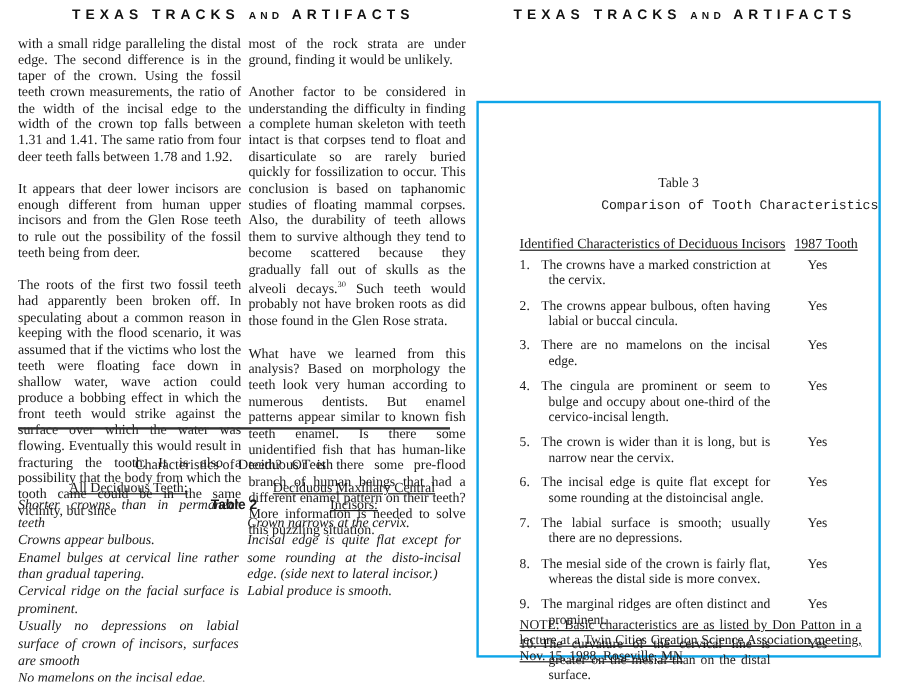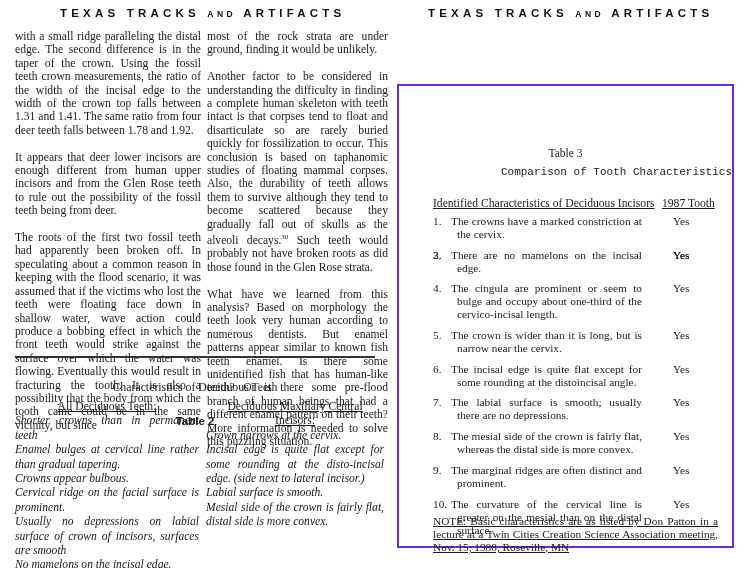--- a/index.html
+++ b/index.html
@@ -36,21 +36,21 @@
     font-size: 11.8px; line-height: 14px;
   }
   .t2col { position: absolute; top: 400px; font-size: 11.6px; line-height: 14.4px; }
   .t2col .head { text-align: center; text-decoration: underline; }
   .t2col .item { text-align: justify; font-style: italic; }
   #t2-left { left: 15px; width: 184px; }
   #t2-right { left: 206px; width: 178px; }
 
   #table3-box {
     position: absolute; left: 397px; top: 84px; width: 333px; height: 460px;
-    border: 2px solid #6d28d9; box-sizing: content-box;
+    border: 2px solid #0ea5e9; box-sizing: content-box;
   }
   #t3-title {
     position: absolute; left: 0; width: 100%; top: 61px; text-align: center; font-size: 11.5px;
   }
   #t3-subtitle {
     position: absolute; left: 0; width: 100%; top: 80px; text-align: right;
     font-family: Liberation Mono, monospace; font-size: 11px;
   }
   #t3-col1-head {
     position: absolute; left: 34px; top: 111px; font-size: 11.6px; text-decoration: underline; white-space: nowrap;
@@ -86,49 +86,49 @@
   <p>What have we learned from this analysis? Based on morphology the teeth look very human according to numerous dentists. But enamel patterns appear similar to known fish teeth enamel.  Is there some unidentified fish that has human-like teeth? Or is there some pre-flood branch of human beings that had a different enamel pattern on their teeth?  More information is needed to solve this puzzling situation.</p>
 </div>
 
 <div id="rule-table2"></div>
 <div id="table2-title">Table 2</div>
 <div id="table2-subtitle">Characteristics of Deciduous Teeth</div>
 
 <div id="t2-left" class="t2col">
   <div class="head">All Deciduous Teeth:</div>
   <div class="item">Shorter crowns than in permanent teeth</div>
+  <div class="item">Crowns appear bulbous.</div>
   <div class="item">Enamel bulges at cervical line rather than gradual tapering.</div>
-  <div class="item">Crowns appear bulbous.</div>
   <div class="item">Cervical ridge on the facial surface is prominent.</div>
   <div class="item">Usually no depressions on labial surface of crown of incisors, surfaces are smooth</div>
   <div class="item">No mamelons on the incisal edge.</div>
   <div class="item">Cingulums are prominent (bulge) and occupy about 1/3 of crown length.</div>
 </div>
 
 <div id="t2-right" class="t2col">
   <div class="head">Deciduous Maxillary Central Incisors:</div>
   <div class="item">Crown narrows at the cervix.</div>
   <div class="item">Incisal edge is quite flat except for some rounding at the disto-incisal edge. (side next to lateral incisor.)</div>
-  <div class="item">Labial surface is smooth.</div>
-  <div class="item">Mesial side of the crown is fairly flat, distal side is more convex.</div>
+  <div class="item">Labial produce is smooth.</div>
 </div>
 
 <div id="table3-box">
   <div id="t3-title">Table 3</div>
   <div id="t3-subtitle">Comparison of Tooth Characteristics</div>
   <div id="t3-col1-head">Identified Characteristics of Deciduous Incisors</div>
   <div id="t3-col2-head">1987 Tooth</div>
   <div id="t3-rows">
       <div class="t3-row">
         <span class="num">1.</span>
         <span class="txt">The crowns have a marked constriction at the cervix.</span>
         <span class="ans">Yes</span>
       </div>
       <div class="t3-row">
         <span class="num">2.</span>
+        <span class="txt">The crowns appear bulbous, often having labial or buccal cincula.</span>
         <span class="ans">Yes</span>
       </div>
       <div class="t3-row">
         <span class="num">3.</span>
         <span class="txt">There are no mamelons on the incisal edge.</span>
         <span class="ans">Yes</span>
       </div>
       <div class="t3-row">
         <span class="num">4.</span>
         <span class="txt">The cingula are prominent or seem to bulge and occupy about one-third of the cervico-incisal length.</span>

